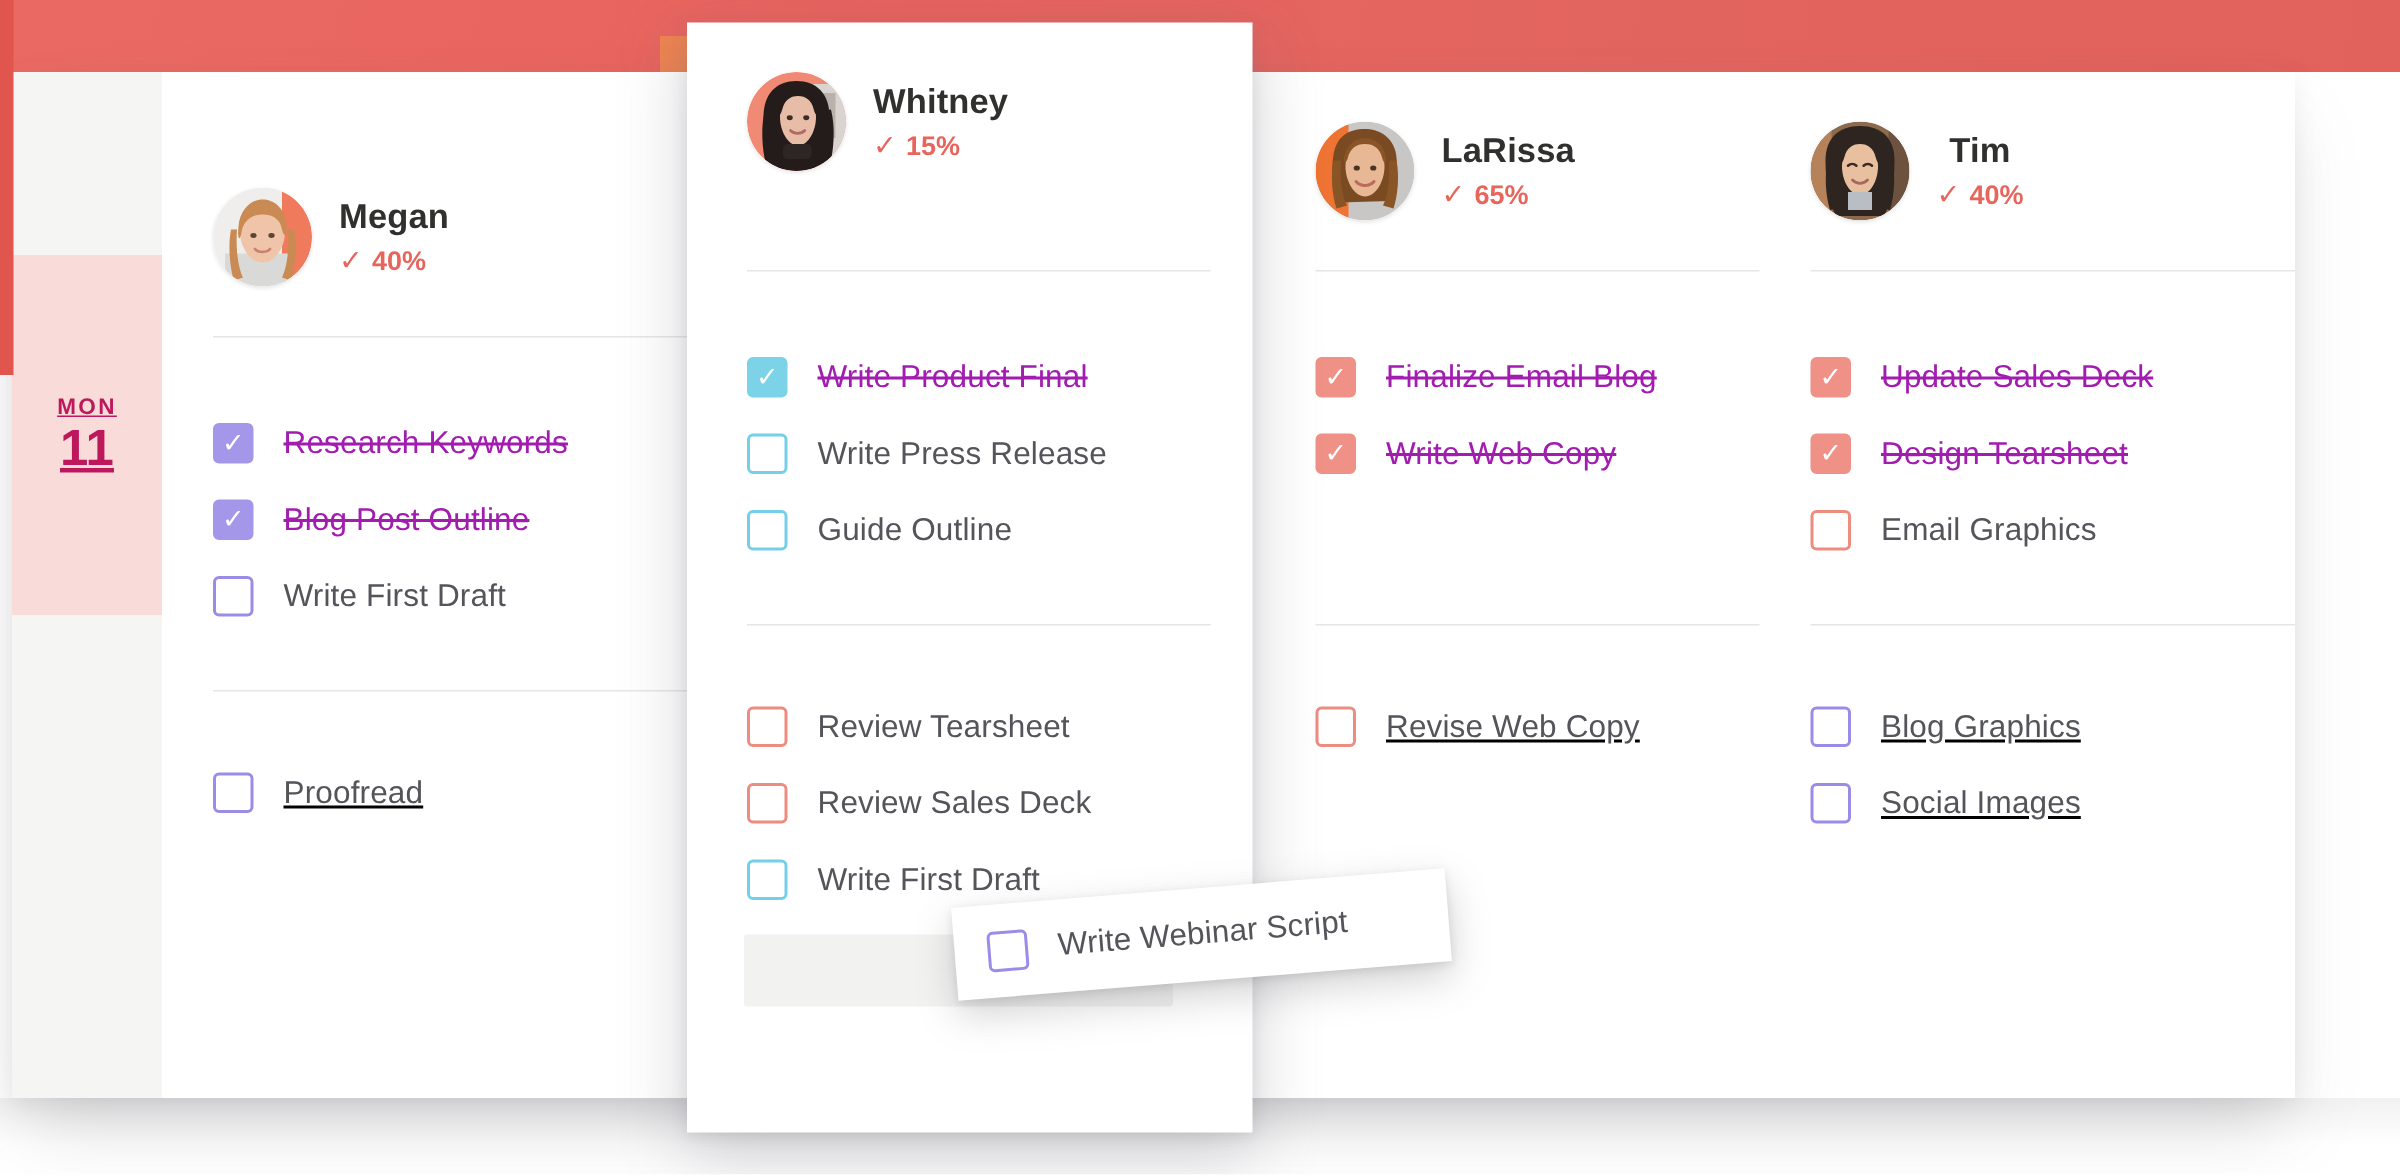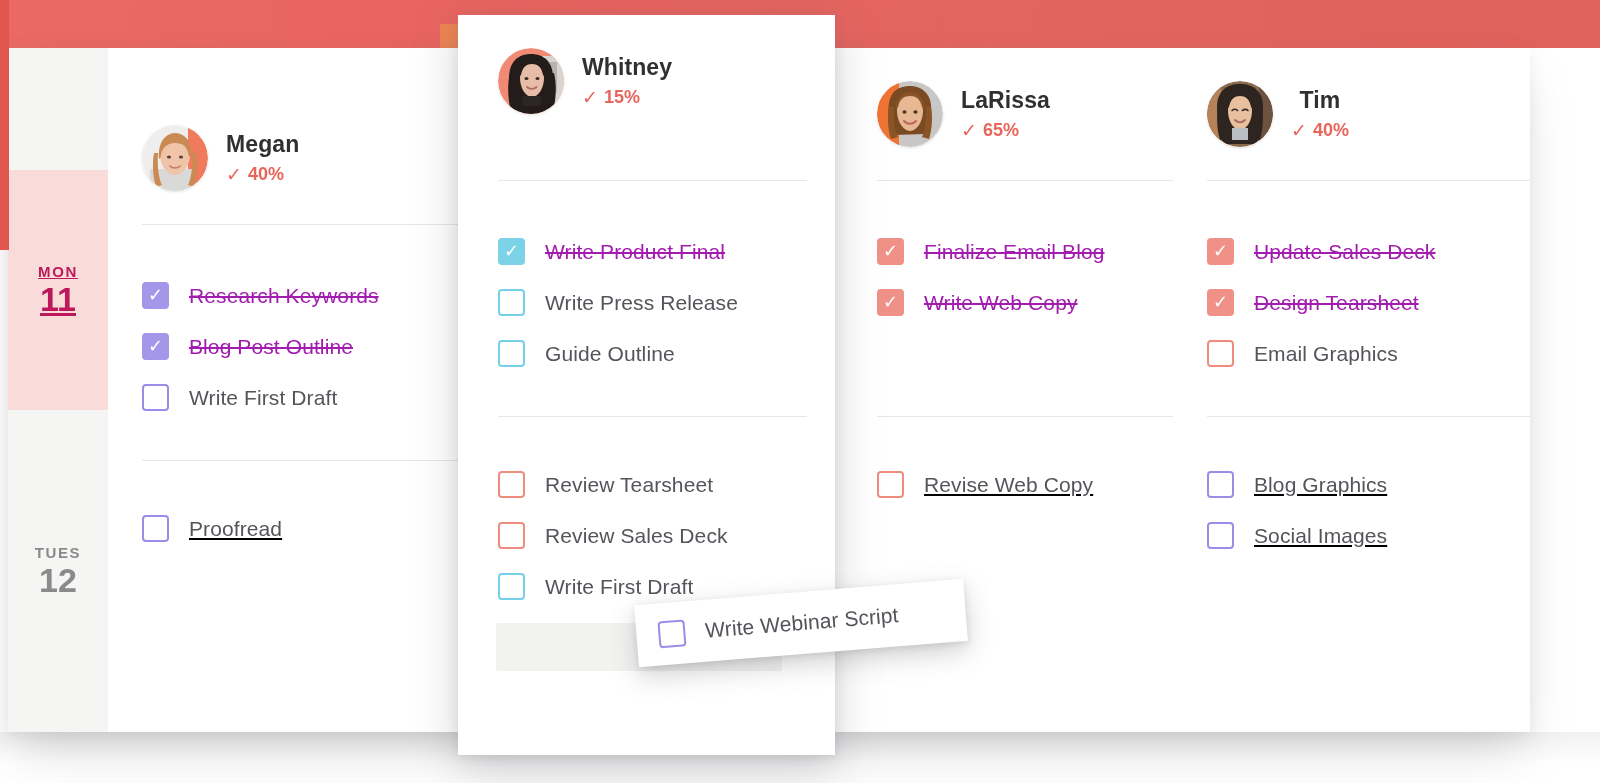--- a/index.html
+++ b/index.html
@@ -214,24 +214,20 @@
     <div id="banner-grad"></div>
     <div id="banner-orange"></div>
   </div>
 
   <div id="board">
 
     <div id="rail">
       <div class="day-cell" id="day-mon">
         <div class="dow">MON</div>
         <div class="dnum">11</div>
-      </div>
-      <div class="day-cell" id="day-tues">
-        <div class="dow">TUES</div>
-        <div class="dnum">12</div>
       </div>
     </div>
 
     <div id="cols">
 
       <div class="col col-megan">
         <div class="col-head">
           <div class="avatar">
             <svg viewBox="0 0 66 66">
               <defs>

